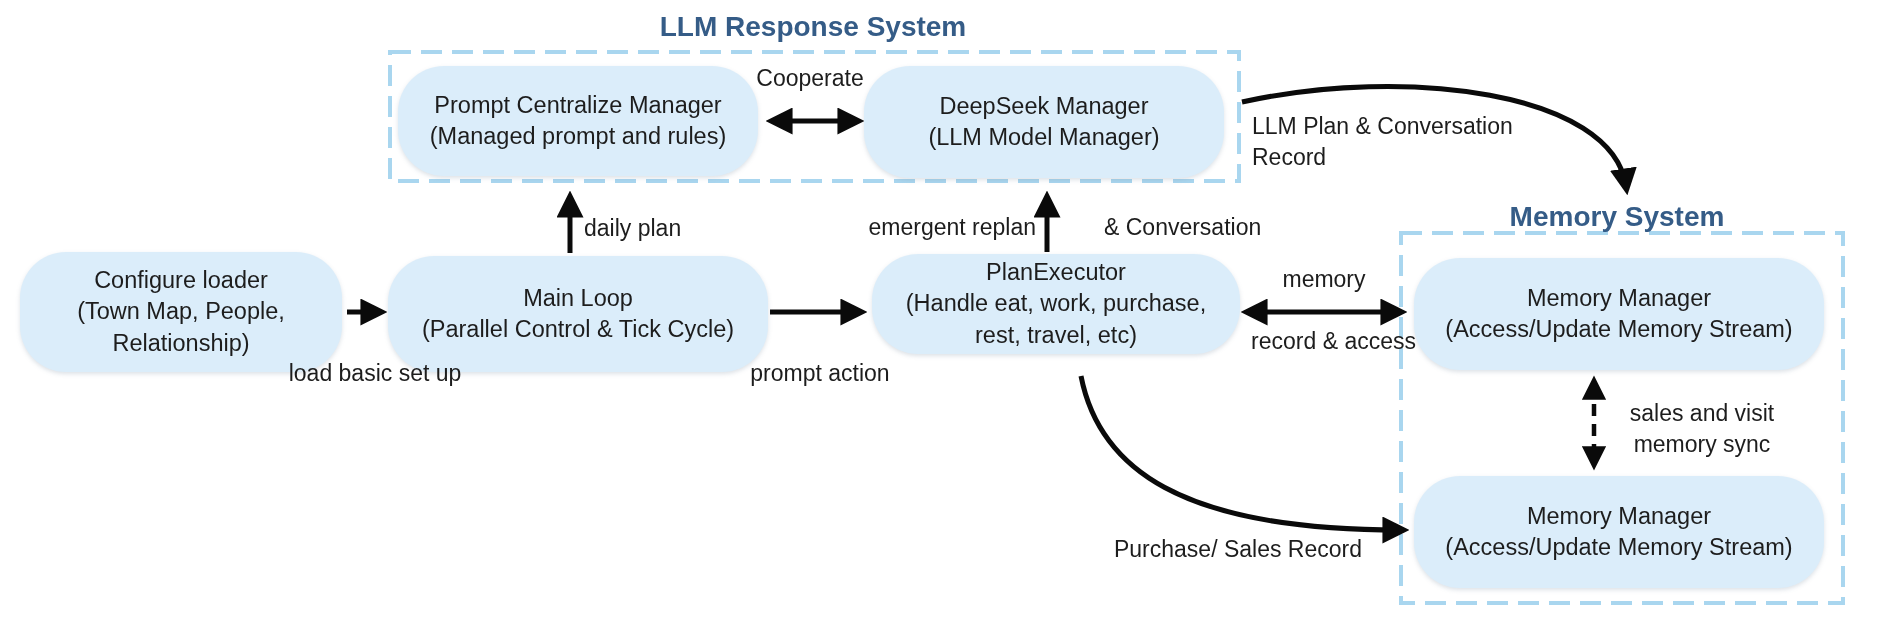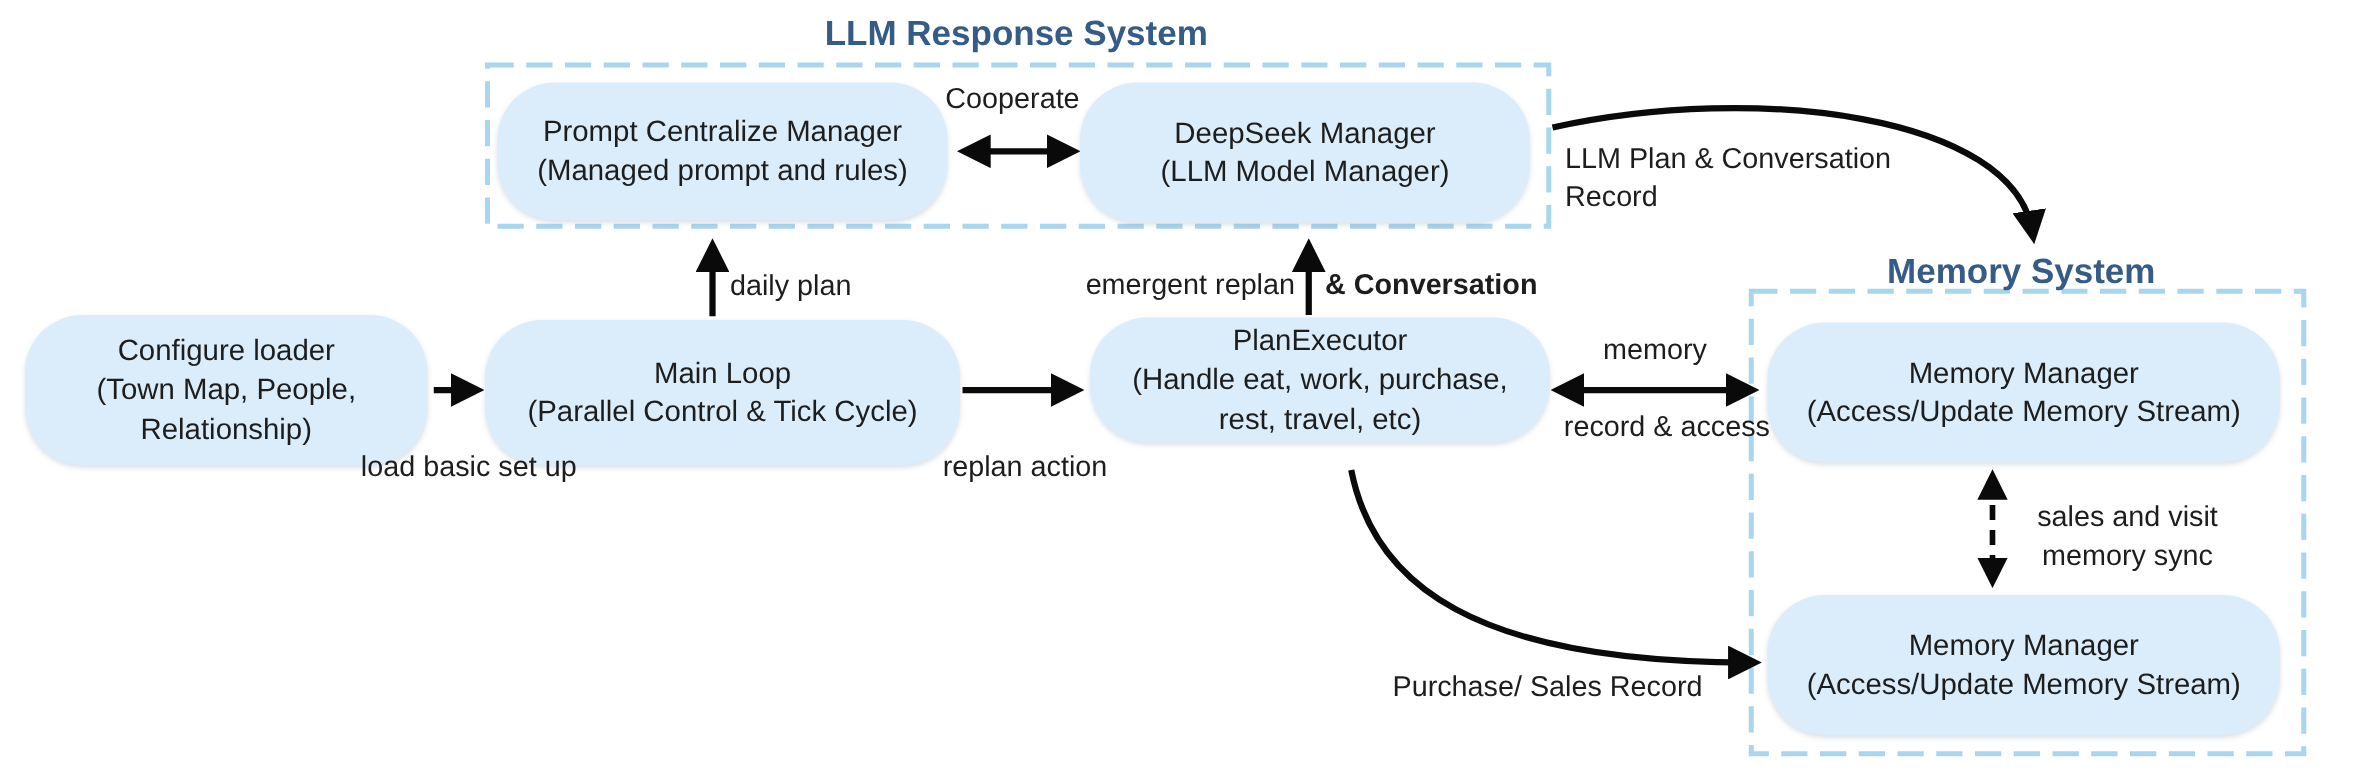--- a/index.html
+++ b/index.html
@@ -105,25 +105,25 @@
   <div class="edge-label center" style="left:732px;top:63px;width:156px;">Cooperate</div>
 
   <div class="edge-label" style="left:1252px;top:111px;">
     <div>LLM Plan &amp; Conversation</div>
     <div>Record</div>
   </div>
 
   <div class="edge-label" style="left:584px;top:213px;">daily plan</div>
 
   <div class="edge-label right" style="left:830px;top:212px;width:206px;">emergent replan</div>
-  <div class="edge-label" style="left:1060px;top:212px;font-weight:bold;">&amp; Conversation</div>
+  <div class="edge-label" style="left:1104px;top:212px;">&amp; Conversation</div>
 
   <div class="edge-label center" style="left:278px;top:358px;width:194px;">load basic set up</div>
 
-  <div class="edge-label center" style="left:728px;top:358px;width:184px;">replan action</div>
+  <div class="edge-label center" style="left:728px;top:358px;width:184px;">prompt action</div>
 
   <div class="edge-label center" style="left:1262px;top:264px;width:124px;">memory</div>
   <div class="edge-label center" style="left:1232px;top:326px;width:184px;text-align:right;">record &amp; access</div>
 
   <div class="edge-label center" style="left:1616px;top:398px;width:172px;">
     <div>sales and visit</div>
     <div>memory sync</div>
   </div>
 
   <div class="edge-label center" style="left:1102px;top:534px;width:272px;">Purchase/ Sales Record</div>

